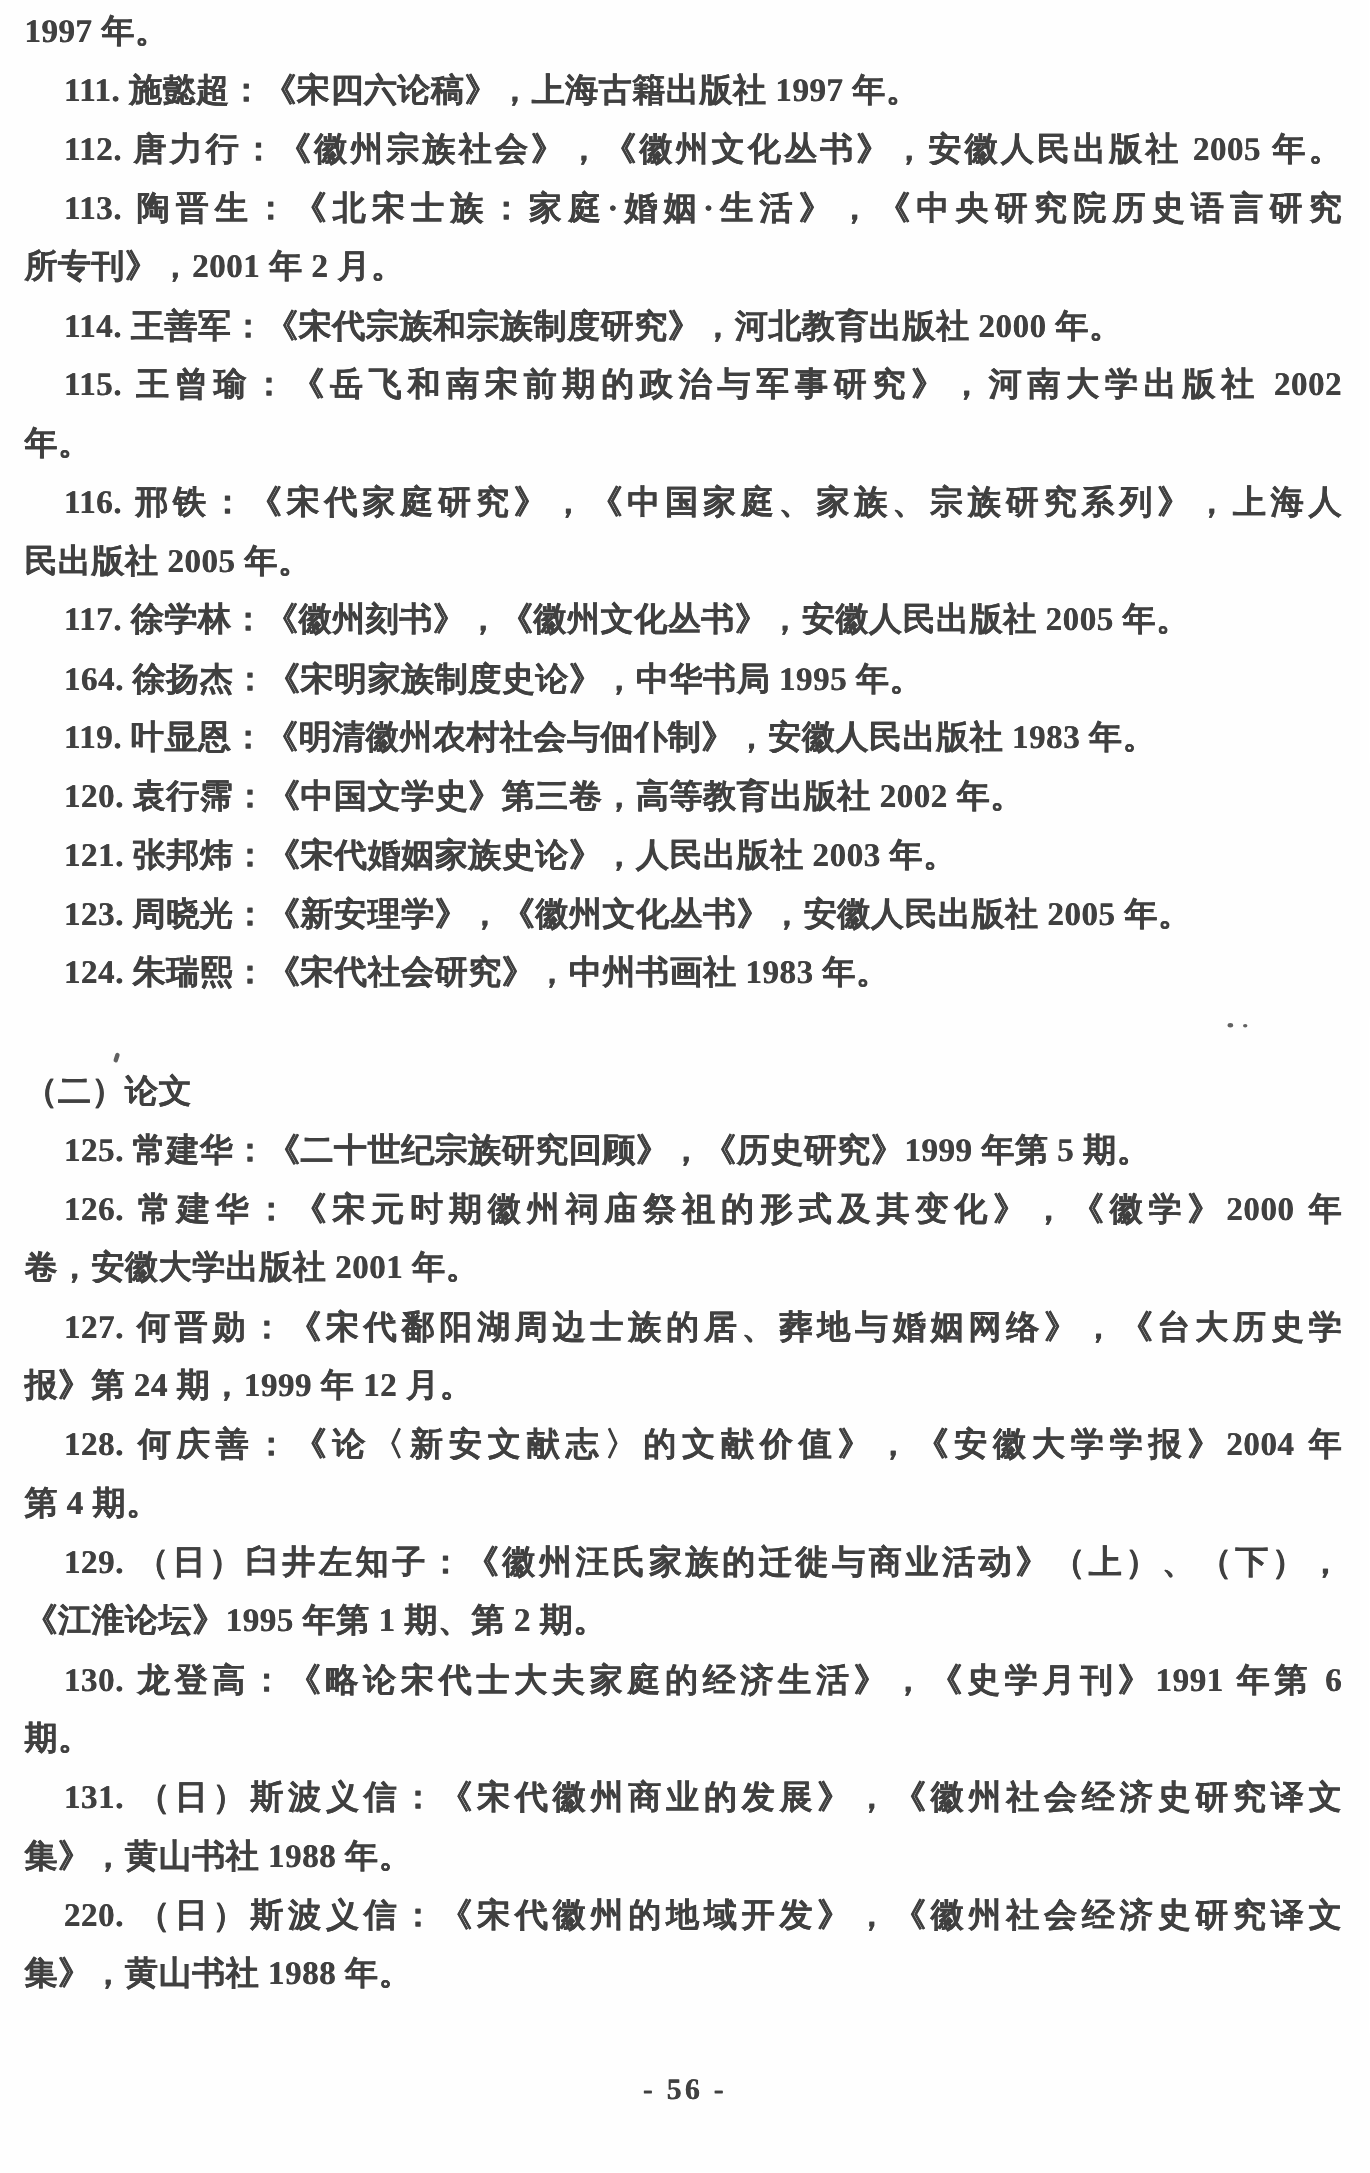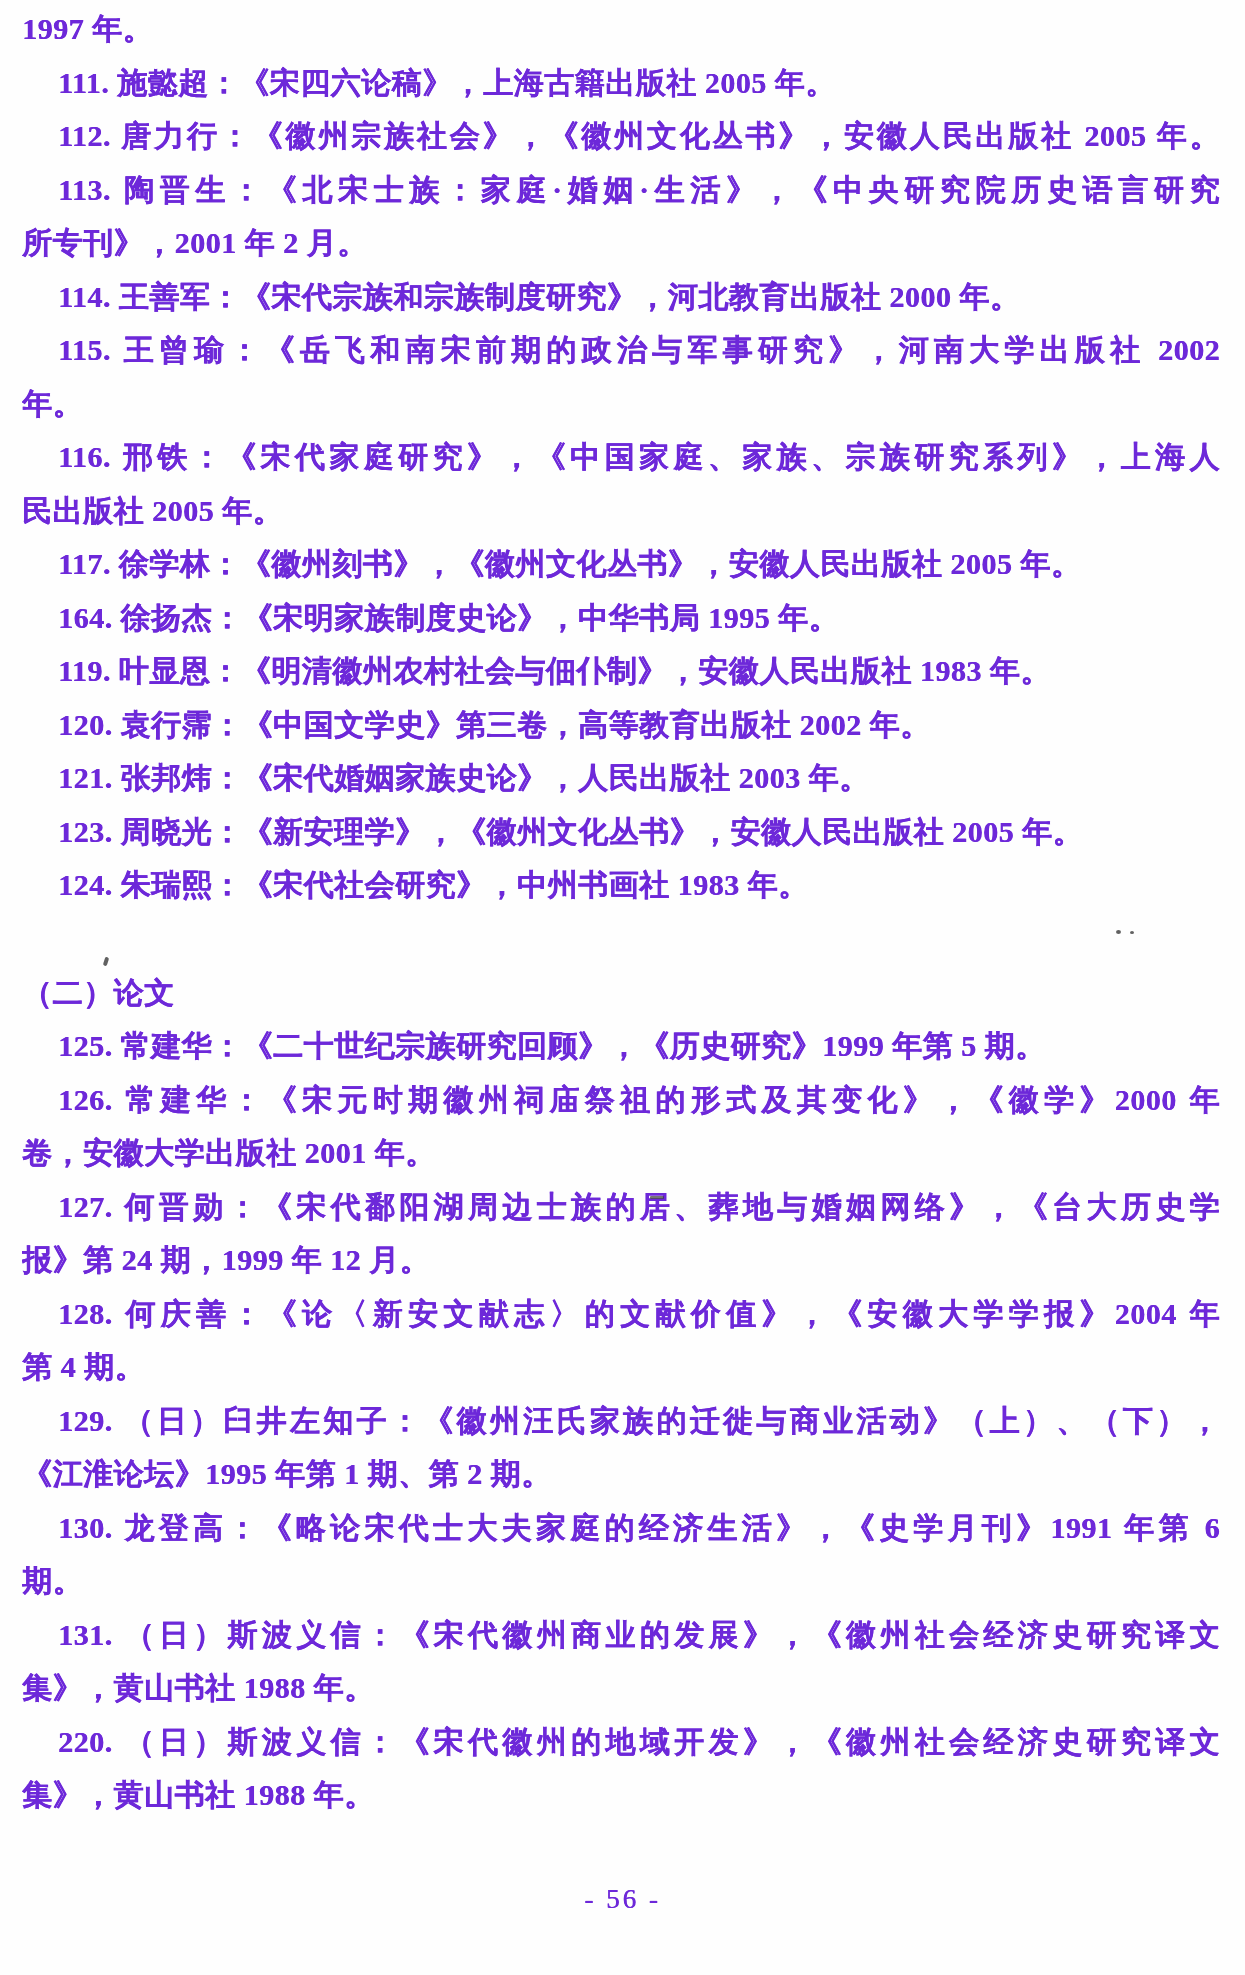--- a/index.html
+++ b/index.html
@@ -7,21 +7,21 @@
     padding: 0;
     background: #ffffff;
   }
   .page {
     position: relative;
     width: 1245px;
     height: 1975px;
     background: #fefefe;
     overflow: hidden;
     font-family: "Liberation Serif", "DejaVu Serif", serif;
-    color: #6d28d9;
+    color: #404040;
   }
   .bib {
     position: absolute;
     top: 2px;
     left: 22px;
     width: 1198px;
   }
   .line {
     font-size: 30px;
     line-height: 53.5px;
@@ -44,21 +44,21 @@
   .line.gap {
     margin-top: 54px;
   }
   .footer {
     position: absolute;
     top: 1884px;
     left: 0;
     right: 0;
     text-align: center;
     font-size: 27px;
-    font-weight: 400;
+    font-weight: 700;
     letter-spacing: 3px;
     text-shadow: 0.4px 0 0 currentColor;
   }
   
   .speck {
     position: absolute;
     background: #3a3a3a;
     border-radius: 50%;
     opacity: 0.8;
   }
@@ -66,21 +66,21 @@
   .speck.s2 { left: 1116px; top: 930px; width: 5px; height: 4px; }
   .speck.s3 { left: 1130px; top: 931px; width: 4px; height: 3px; }
   .speck.s4 { left: 650px; top: 1196px; width: 14px; height: 3px; border-radius: 1px; opacity: 0.7; }
 </style>
 </head>
 <body>
 
 <div class="page">
   <div class="bib" id="lines">
       <div class="line">1997 年。</div>
-      <div class="line indent">111. 施懿超：《宋四六论稿》，上海古籍出版社 2005 年。</div>
+      <div class="line indent">111. 施懿超：《宋四六论稿》，上海古籍出版社 1997 年。</div>
       <div class="line indent justify">112. 唐力行：《徽州宗族社会》，《徽州文化丛书》，安徽人民出版社 2005 年。</div>
       <div class="line indent justify">113. 陶晋生：《北宋士族：家庭·婚姻·生活》，《中央研究院历史语言研究</div>
       <div class="line">所专刊》，2001 年 2 月。</div>
       <div class="line indent">114. 王善军：《宋代宗族和宗族制度研究》，河北教育出版社 2000 年。</div>
       <div class="line indent justify">115. 王曾瑜：《岳飞和南宋前期的政治与军事研究》，河南大学出版社 2002</div>
       <div class="line">年。</div>
       <div class="line indent justify">116. 邢铁：《宋代家庭研究》，《中国家庭、家族、宗族研究系列》，上海人</div>
       <div class="line">民出版社 2005 年。</div>
       <div class="line indent">117. 徐学林：《徽州刻书》，《徽州文化丛书》，安徽人民出版社 2005 年。</div>
       <div class="line indent">164. 徐扬杰：《宋明家族制度史论》，中华书局 1995 年。</div>

